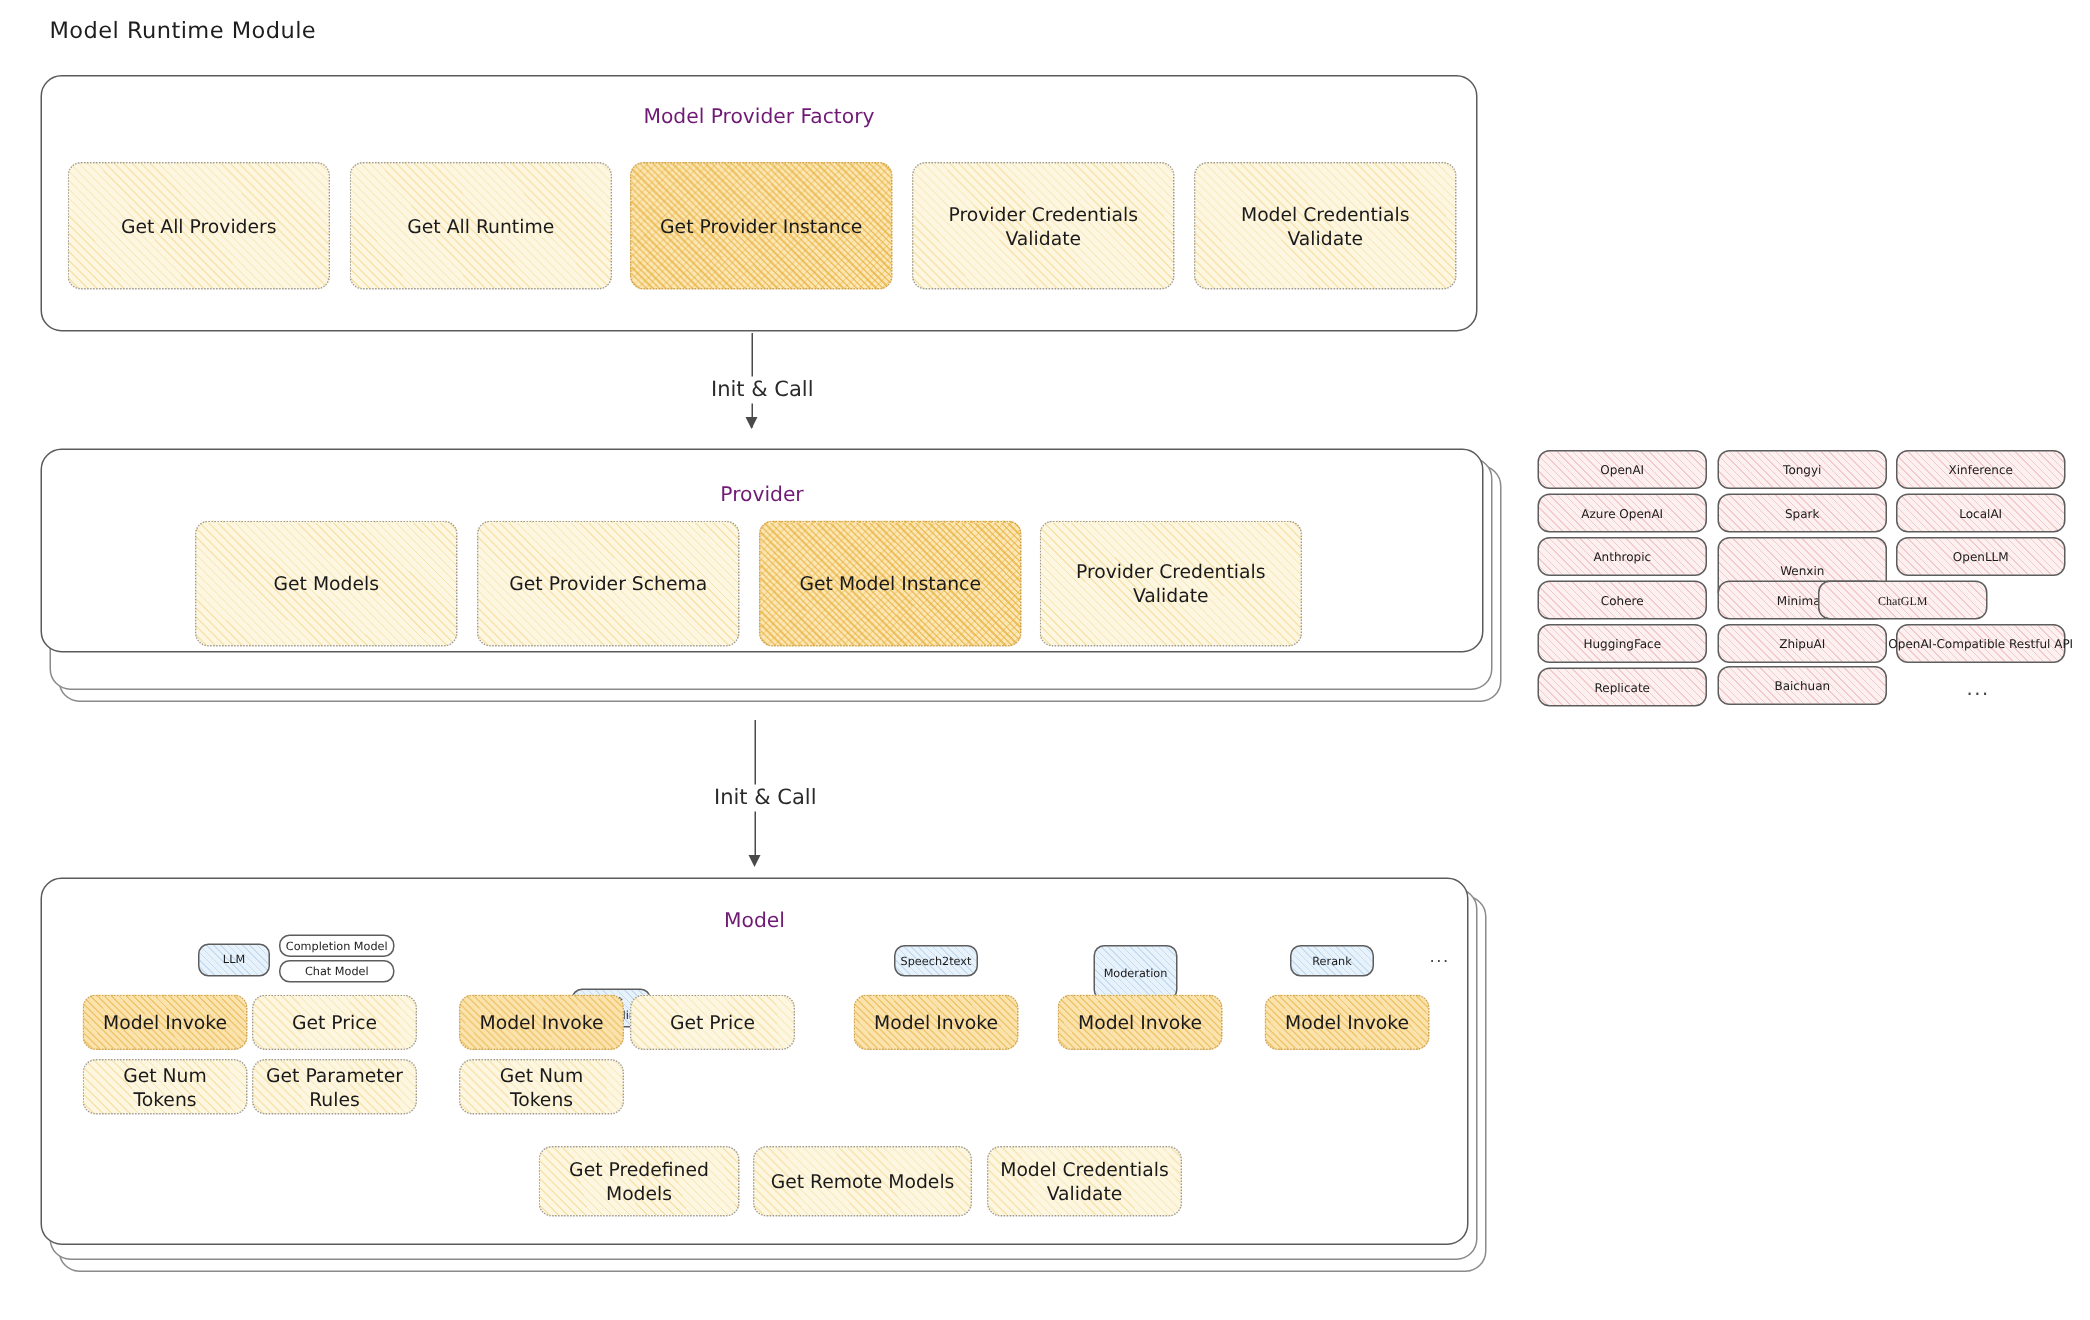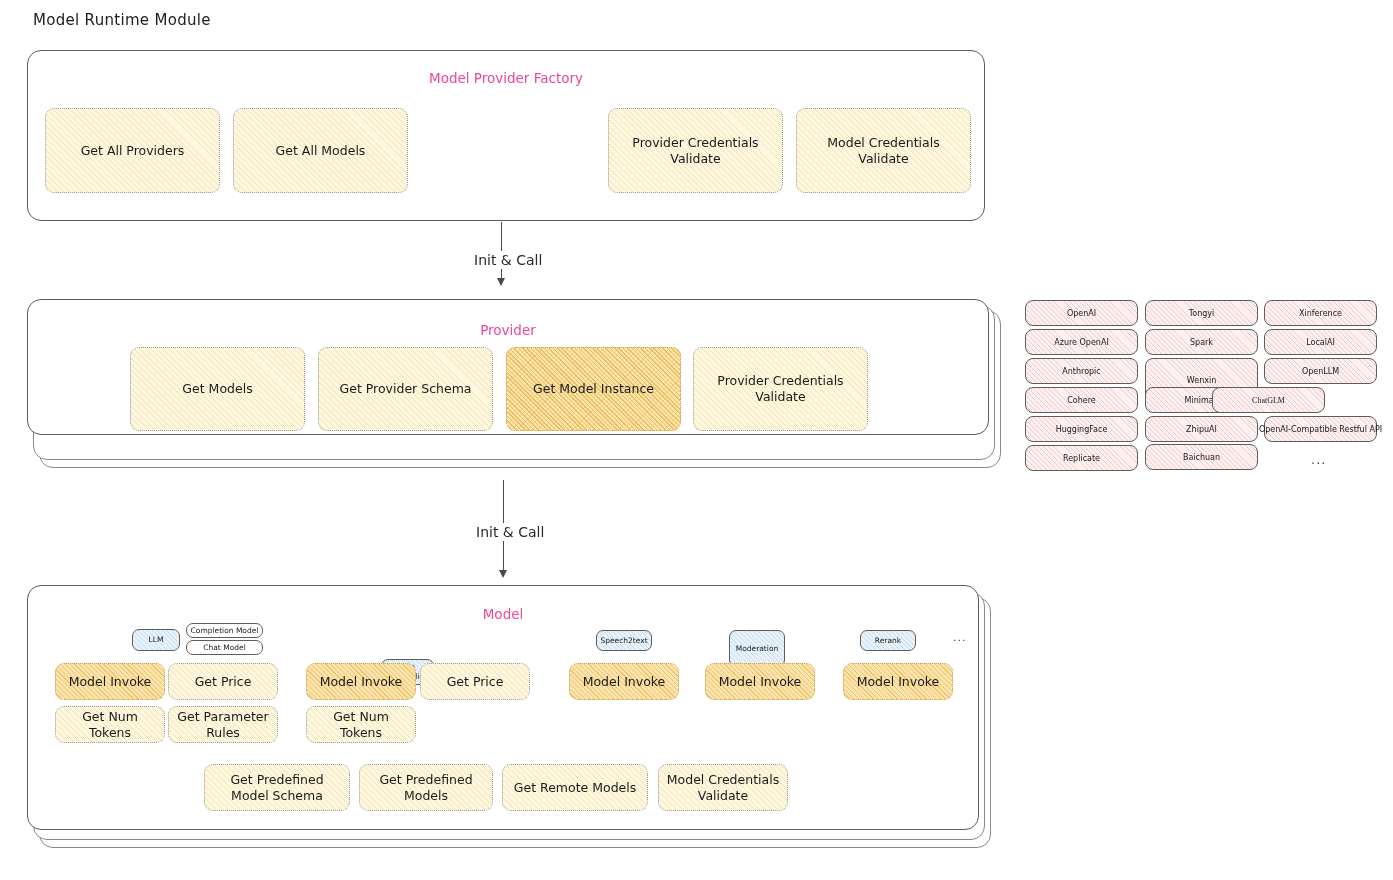--- a/index.html
+++ b/index.html
@@ -45,21 +45,21 @@
     border-radius: 14px;
     z-index: 0;
   }
 
   .panel-title {
     position: absolute;
     left: 0;
     right: 0;
     text-align: center;
     font-size: 13.5px;
-    color: #ec4899;
+    color: #701a75;
   }
 
   
   .fbox {
     position: absolute;
     border-radius: 9px;
     border: 1.3px dotted #9a9a9a;
     display: flex;
     align-items: center;
     justify-content: center;
@@ -192,22 +192,23 @@
 
 <div id="canvas">
 
   <div class="page-title">Model Runtime Module</div>
 
   <div class="panel" style="left:27px; top:50px; width:958px; height:171px;">
     <div class="panel-title" style="top:19px;">Model Provider Factory</div>
 
     <div class="fbox light" style="left:17px; top:57px; width:175px; height:85px;">Get All Providers</div>
 
-    <div class="fbox light" style="left:205px; top:57px; width:175px; height:85px;">Get All Models</div>
-
+    <div class="fbox light" style="left:205px; top:57px; width:175px; height:85px;">Get All Runtime</div>
+
+    <div class="fbox strong" style="left:392px; top:57px; width:175px; height:85px;">Get Provider Instance</div>
 
     <div class="fbox light" style="left:580px; top:57px; width:175px; height:85px;">Provider Credentials Validate</div>
 
     <div class="fbox light" style="left:768px; top:57px; width:175px; height:85px;">Model Credentials Validate</div>
   </div>
 
   <div class="conn-line" style="left:501px; top:222px; height:63px;"></div>
   <div class="conn-label" style="left:470px; top:251px;">Init &amp; Call</div>
   <div class="conn-arrow" style="left:497px; top:278px;"></div>
 
@@ -277,19 +278,18 @@
     <div class="fbox medium" style="left:541px; top:77px; width:110px; height:37px;">Model Invoke</div>
 
     <div class="badge blue" style="left:701px; top:44px; width:56px; height:37px;">Moderation</div>
     <div class="fbox medium" style="left:677px; top:77px; width:110px; height:37px;">Model Invoke</div>
 
     <div class="badge blue" style="left:832px; top:44px; width:56px; height:21px;">Rerank</div>
     <div class="fbox medium" style="left:815px; top:77px; width:110px; height:37px;">Model Invoke</div>
 
     <div class="ellipsis" style="left:925px; top:45px; font-size:11px;">...</div>
 
-    <div class="fbox light" style="left:176px; top:178px; width:146px; height:47px;">Get Predefined Model Schema</div>
     <div class="fbox light" style="left:331px; top:178px; width:134px; height:47px;">Get Predefined Models</div>
     <div class="fbox light" style="left:474px; top:178px; width:146px; height:47px;">Get Remote Models</div>
     <div class="fbox light" style="left:630px; top:178px; width:130px; height:47px;">Model Credentials Validate</div>
   </div>
 
 </div>
 
 </body></html>

